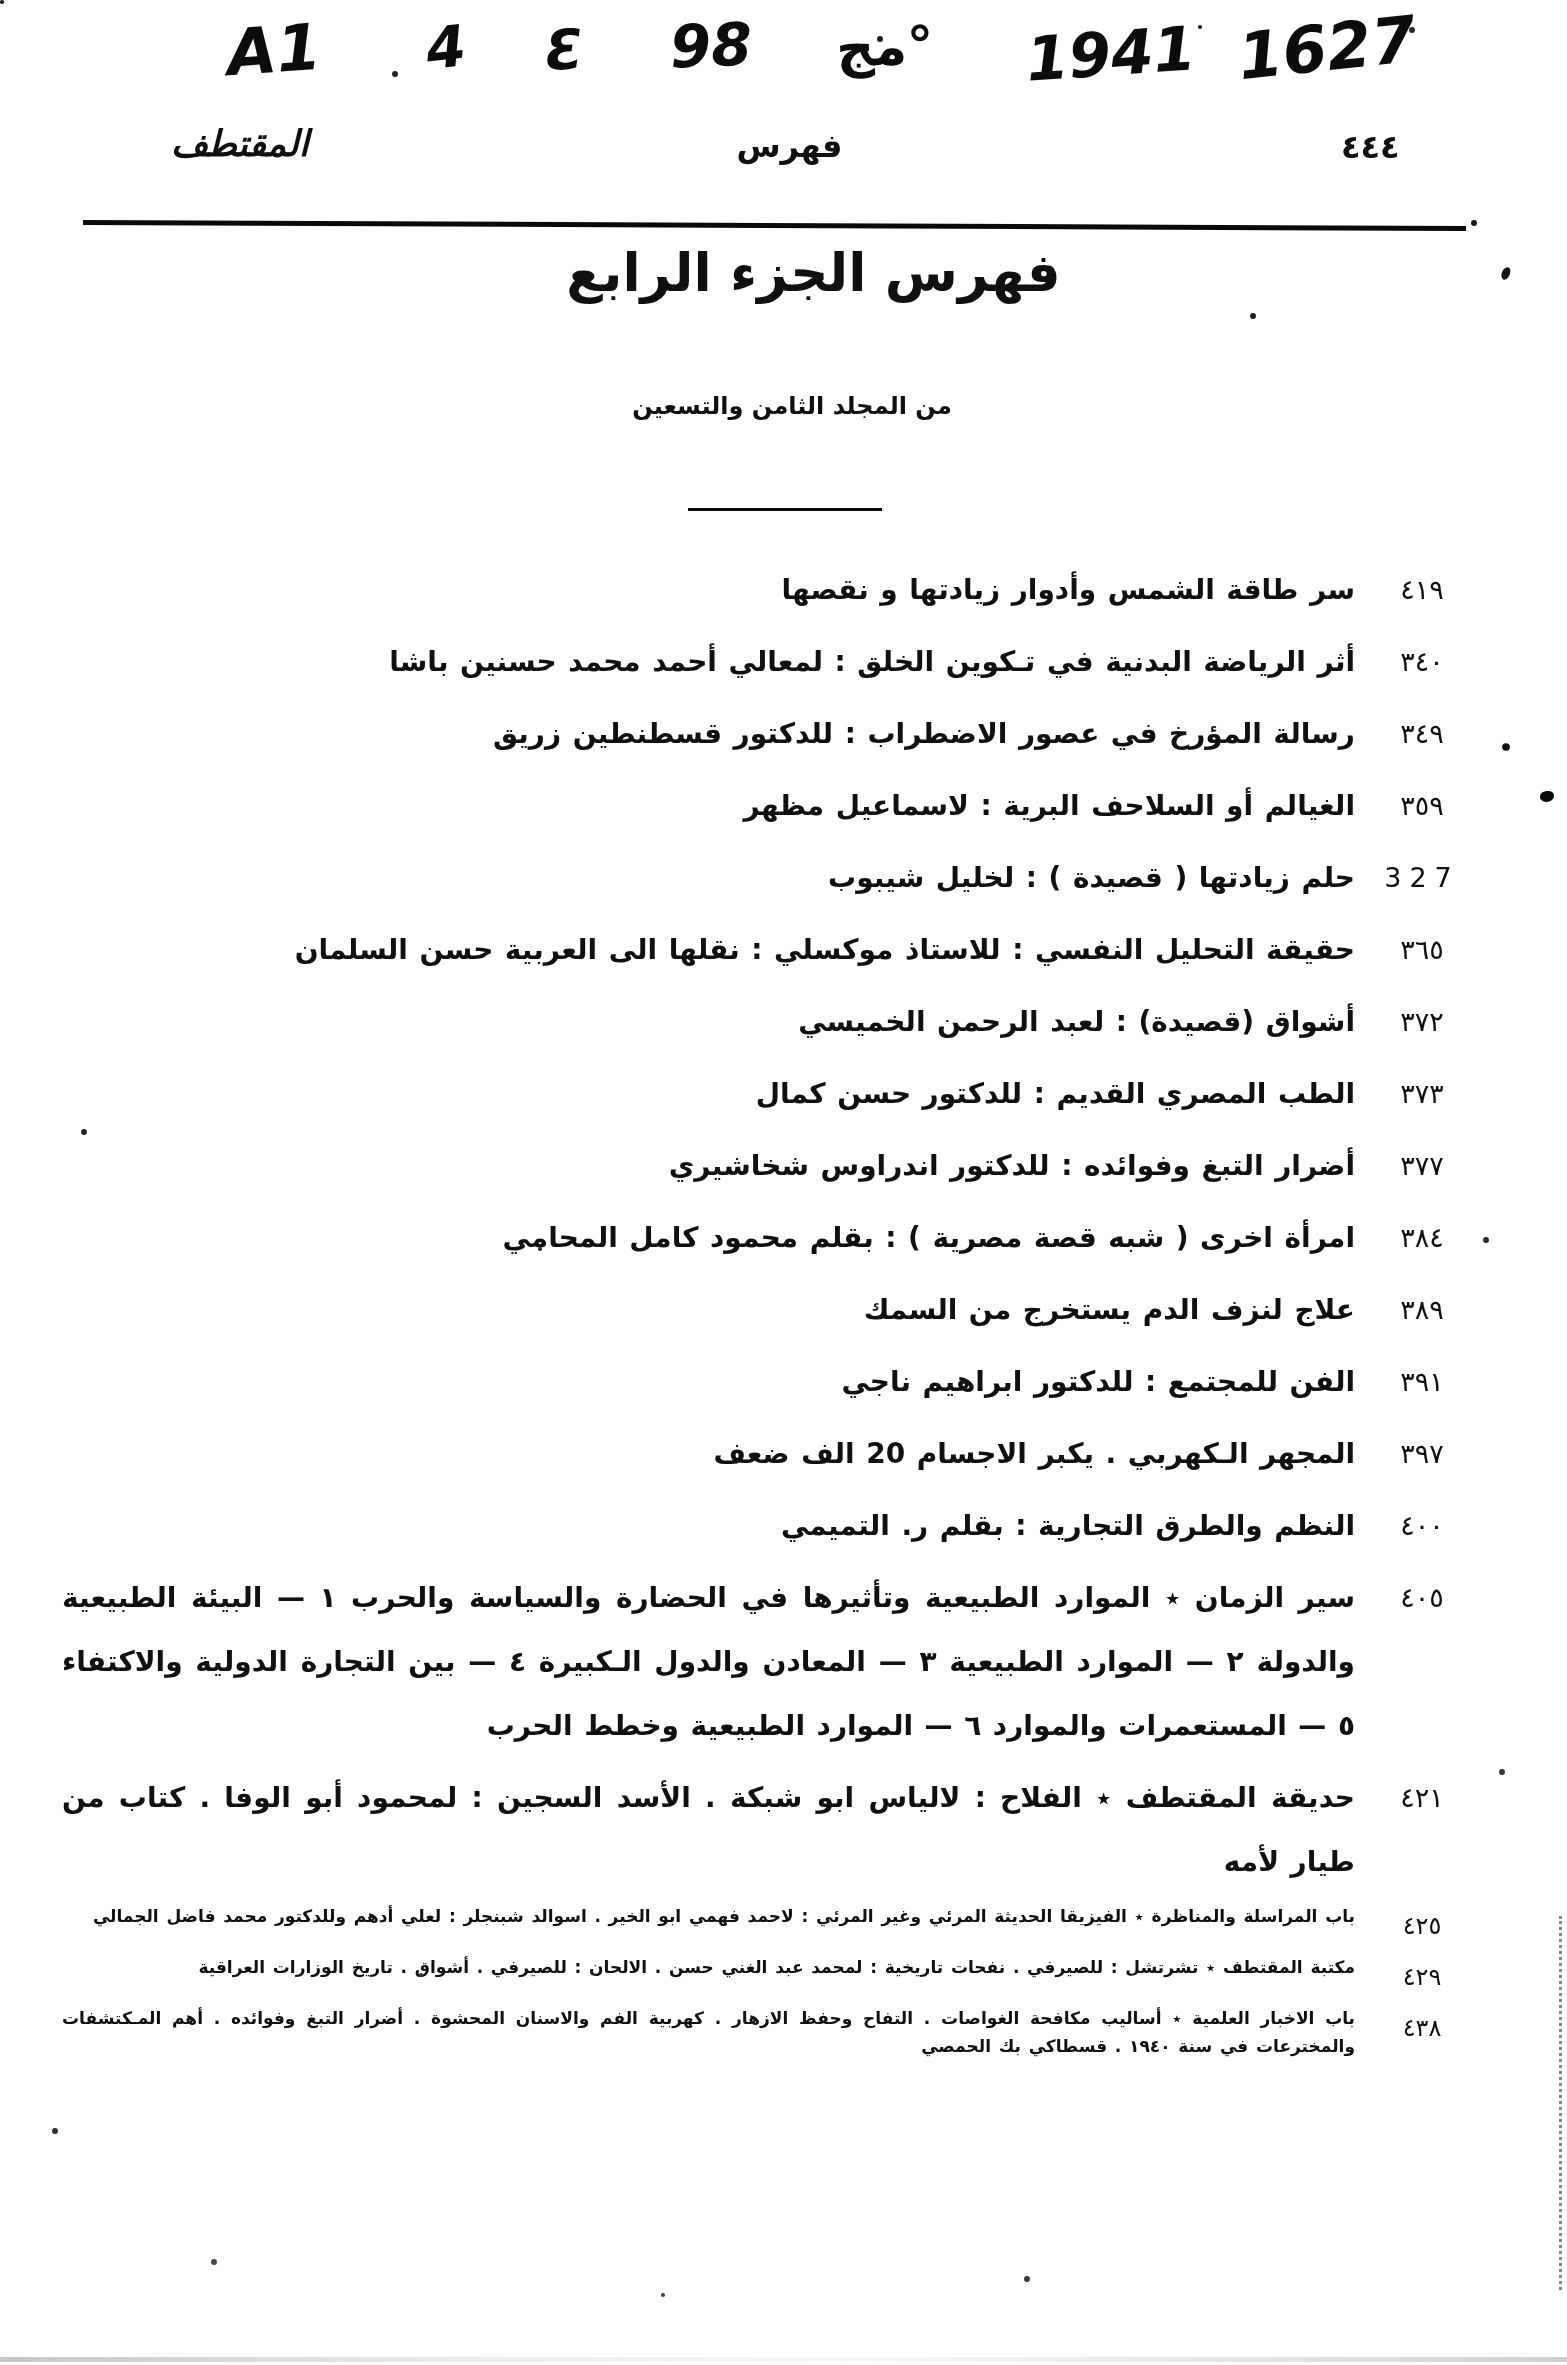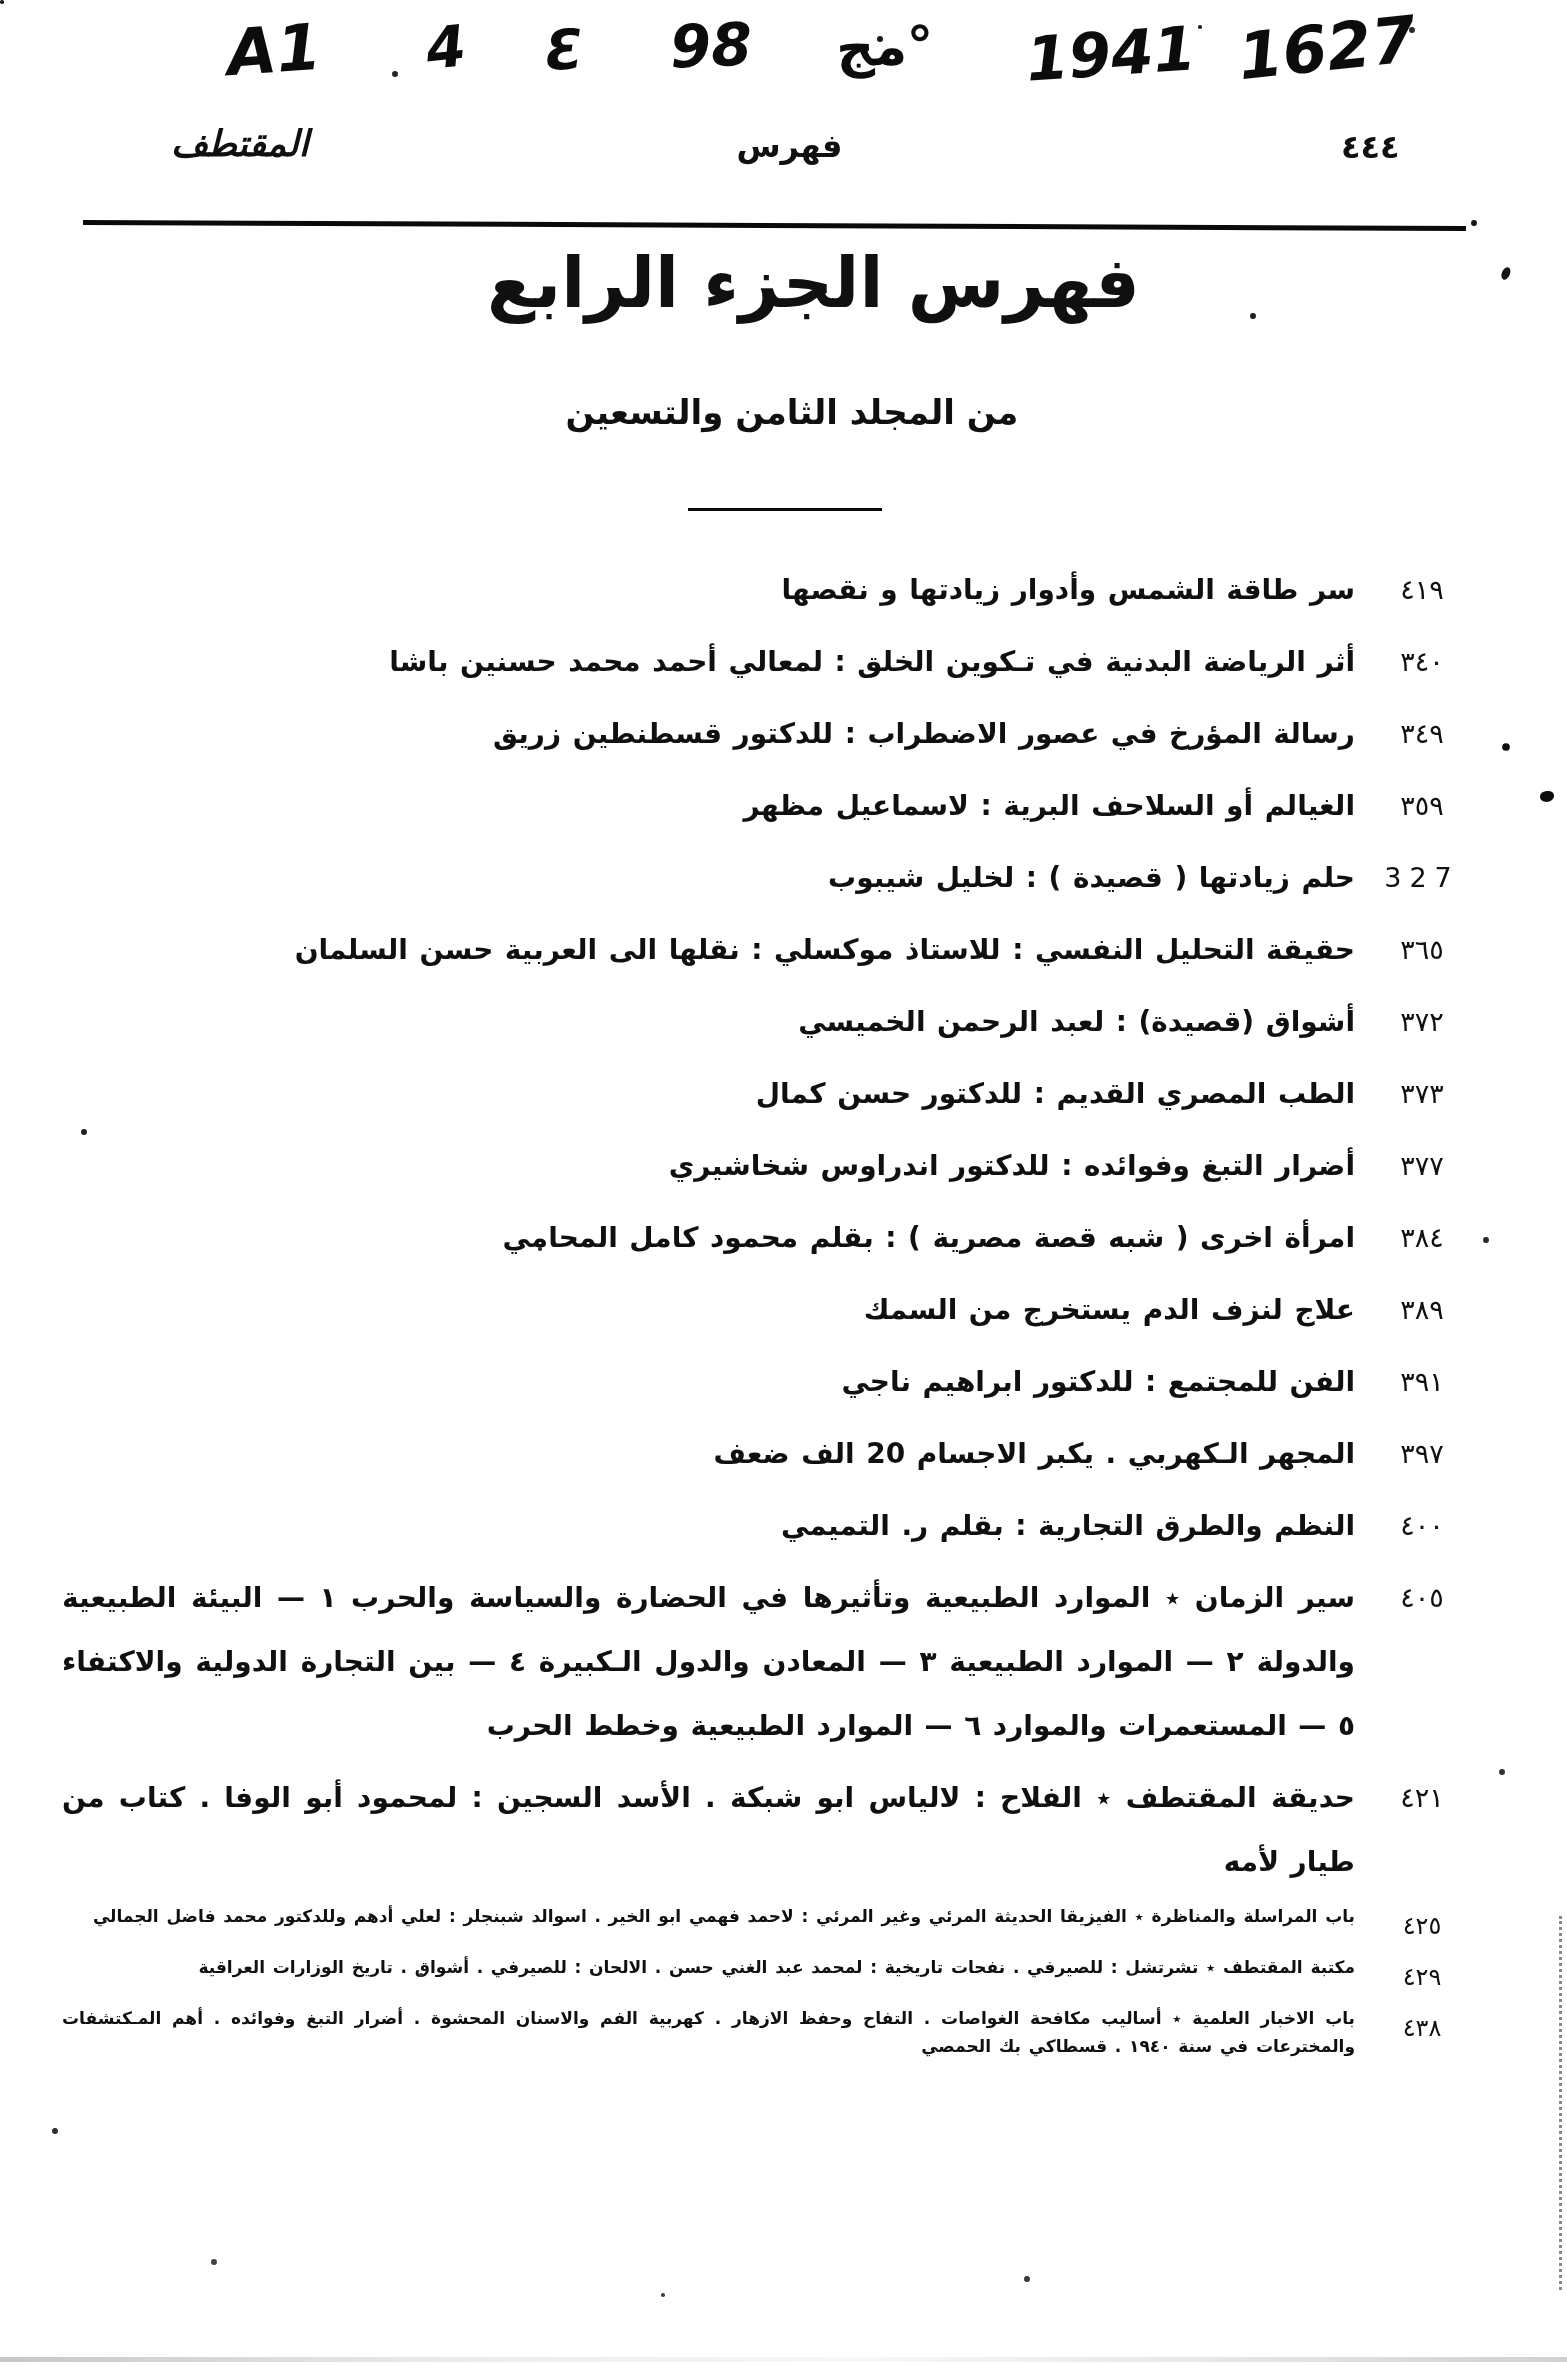--- a/index.html
+++ b/index.html
@@ -36,28 +36,28 @@
   .header .h-center{position:absolute;left:0;right:0;top:3.6px;text-align:center;font-size:32px;margin-left:12px;}
   .header .h-right{position:absolute;left:1341px;top:5.3px;font-size:32px;letter-spacing:3.6px;}
   .rule{
     position:absolute;top:223px;left:83px;width:1383px;height:4.5px;
     background:#0a0a0a;transform:rotate(0.25deg);
   }
   
   .title{
     position:absolute;top:242px;left:12px;right:0;
     text-align:center;
-    font-size:70px;font-weight:bold;
+    font-size:53px;font-weight:bold;
     letter-spacing:1.8px;
     margin-left:48px;
   }
   .subtitle{
     position:absolute;top:392px;left:0;right:0;
     text-align:center;
-    font-size:34px;font-weight:bold;margin-left:17px;
+    font-size:24px;font-weight:bold;margin-left:17px;
   }
   .divider{
     position:absolute;top:508px;left:688px;width:194px;height:2.7px;
     background:#0a0a0a;
   }
   
   .toc{
     position:absolute;top:558px;left:62px;right:78px;
     direction:rtl;
   }

